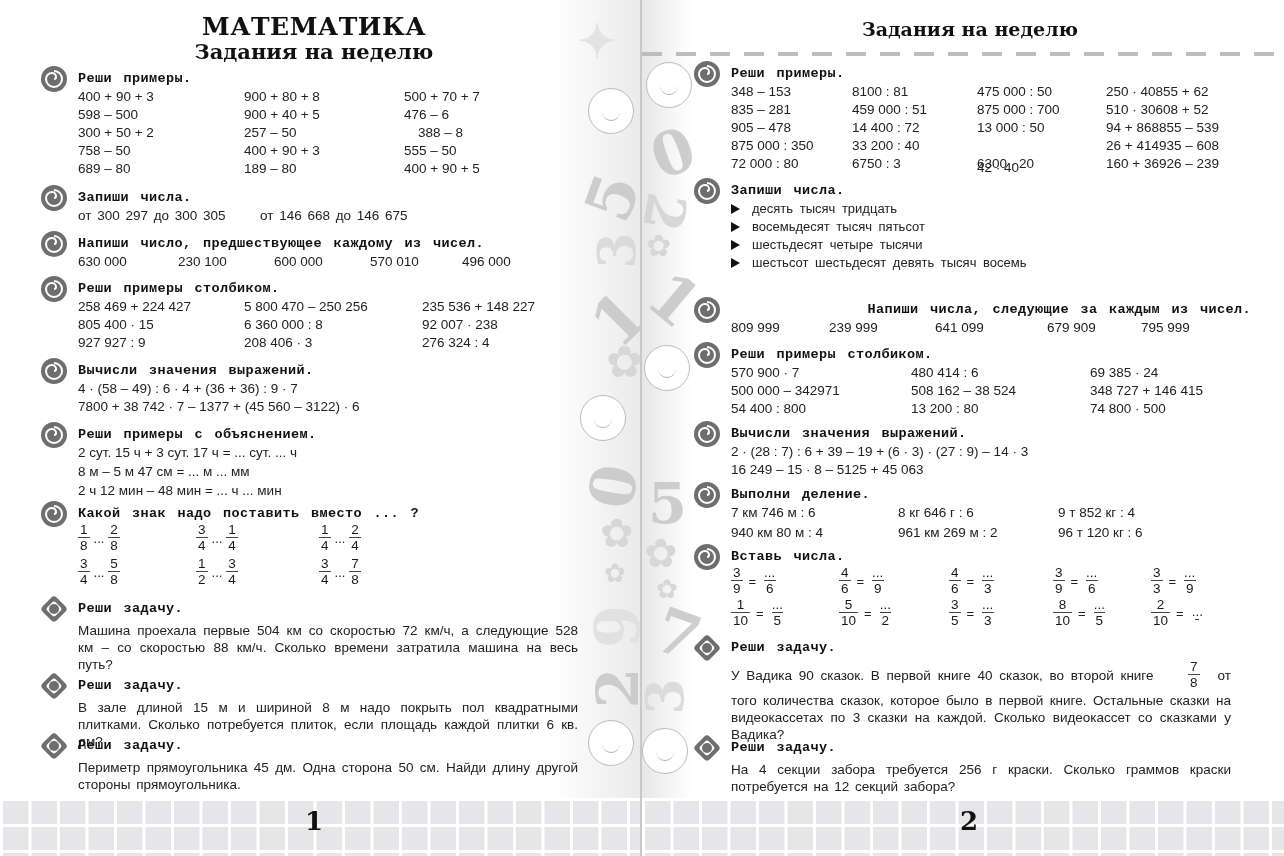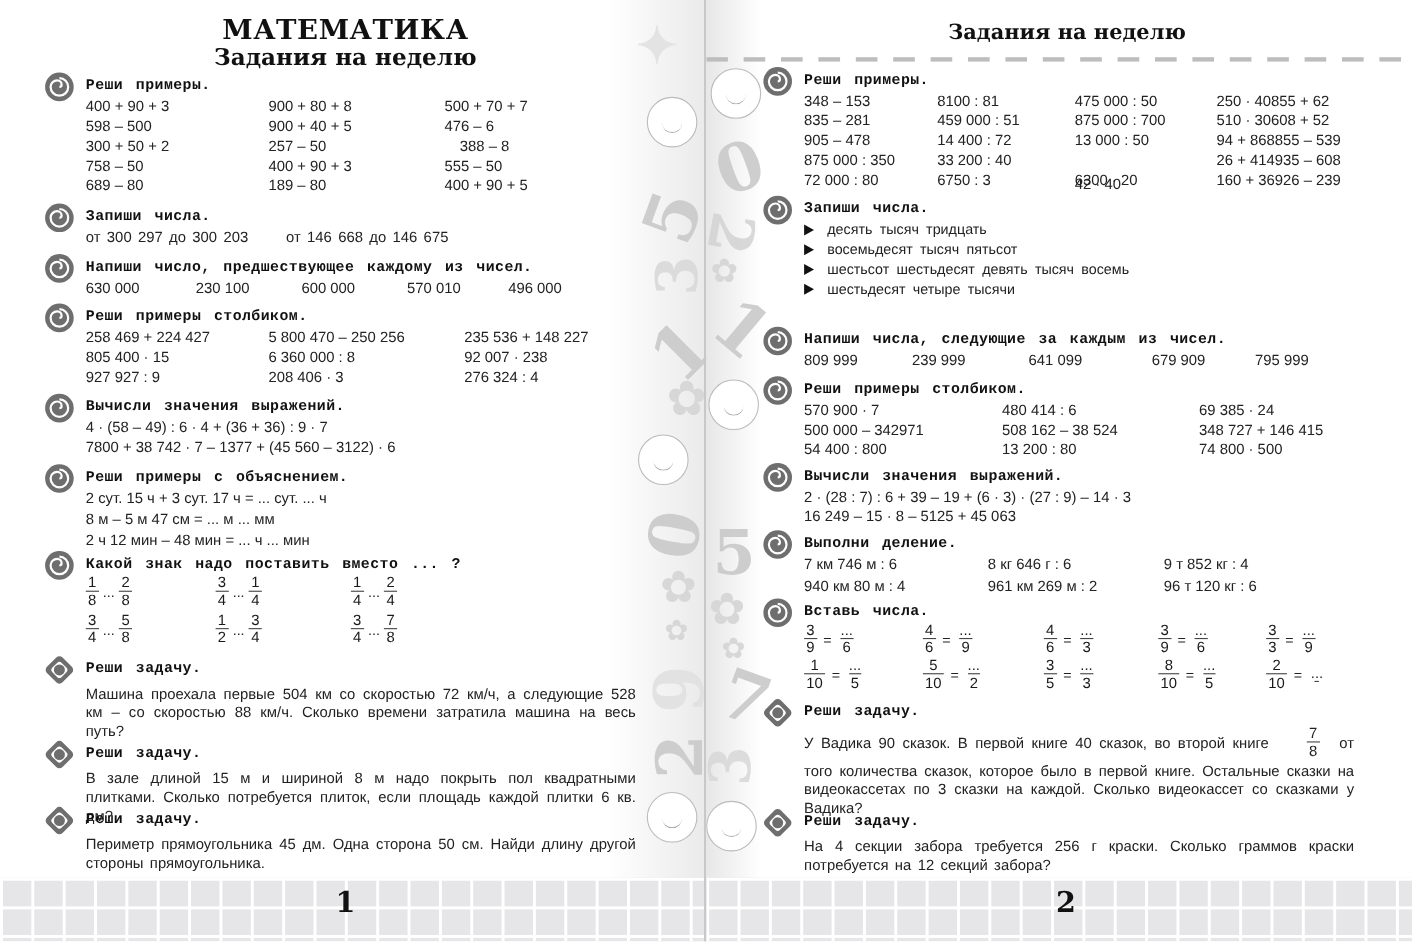--- a/index.html
+++ b/index.html
@@ -131,21 +131,21 @@
 
     <div class="section" style="left:78px;top:189px;width:500px;">
       <div class="sec-head">
         <svg class="sec-icon" viewBox="0 0 28 28">
             <circle cx="14" cy="14" r="13" fill="#6e6e6e"></circle>
             <path d="M14 6a8 8 0 1 1-8 8 6 6 0 0 1 6-6 4 4 0 0 1 4 4 2 2 0 0 1-2 2" fill="none" stroke="#fff" stroke-width="2"></path>
           </svg>
         <div class="sec-title">Запиши числа.</div>
       </div>
       <div class="row" style="word-spacing:2px;">
-          <span class="cell" style="left:0">от  300 297  до  300 203</span>
+          <span class="cell" style="left:0">от  300 297  до  300 305</span>
           <span class="cell" style="left:182px">от  146 668  до  146 675</span>
         </div>
     </div>
 
     <div class="section" style="left:78px;top:235px;width:500px;">
       <div class="sec-head">
         <svg class="sec-icon" viewBox="0 0 28 28">
             <circle cx="14" cy="14" r="13" fill="#6e6e6e"></circle>
             <path d="M14 6a8 8 0 1 1-8 8 6 6 0 0 1 6-6 4 4 0 0 1 4 4 2 2 0 0 1-2 2" fill="none" stroke="#fff" stroke-width="2"></path>
           </svg>
@@ -397,25 +397,25 @@
     <div class="section" style="left:89px;top:182px;width:520px;">
       <div class="sec-head">
         <svg class="sec-icon" viewBox="0 0 28 28">
             <circle cx="14" cy="14" r="13" fill="#6e6e6e"></circle>
             <path d="M14 6a8 8 0 1 1-8 8 6 6 0 0 1 6-6 4 4 0 0 1 4 4 2 2 0 0 1-2 2" fill="none" stroke="#fff" stroke-width="2"></path>
           </svg>
         <div class="sec-title">Запиши числа.</div>
       </div>
       <div class="bullet-row"><span class="tri"></span><span>десять тысяч тридцать</span></div>
       <div class="bullet-row"><span class="tri"></span><span>восемьдесят тысяч пятьсот</span></div>
+      <div class="bullet-row"><span class="tri"></span><span>шестьдесят четыре тысячи</span></div>
       <div class="bullet-row"><span class="tri"></span><span>шестьсот шестьдесят девять тысяч восемь</span></div>
-      <div class="bullet-row"><span class="tri"></span><span>шестьдесят четыре тысячи</span></div>
-    </div>
-
-    <div class="section" style="left:89px;top:301px;width:520px;">
+    </div>
+
+    <div class="section" style="left:89px;top:301px;width:520px;text-align:right;">
       <div class="sec-head">
         <svg class="sec-icon" viewBox="0 0 28 28">
             <circle cx="14" cy="14" r="13" fill="#6e6e6e"></circle>
             <path d="M14 6a8 8 0 1 1-8 8 6 6 0 0 1 6-6 4 4 0 0 1 4 4 2 2 0 0 1-2 2" fill="none" stroke="#fff" stroke-width="2"></path>
           </svg>
         <div class="sec-title">Напиши числа, следующие за каждым из чисел.</div>
       </div>
       <div class="row">
           <span class="cell" style="left:0">809 999</span>
           <span class="cell" style="left:98px">239 999</span>

